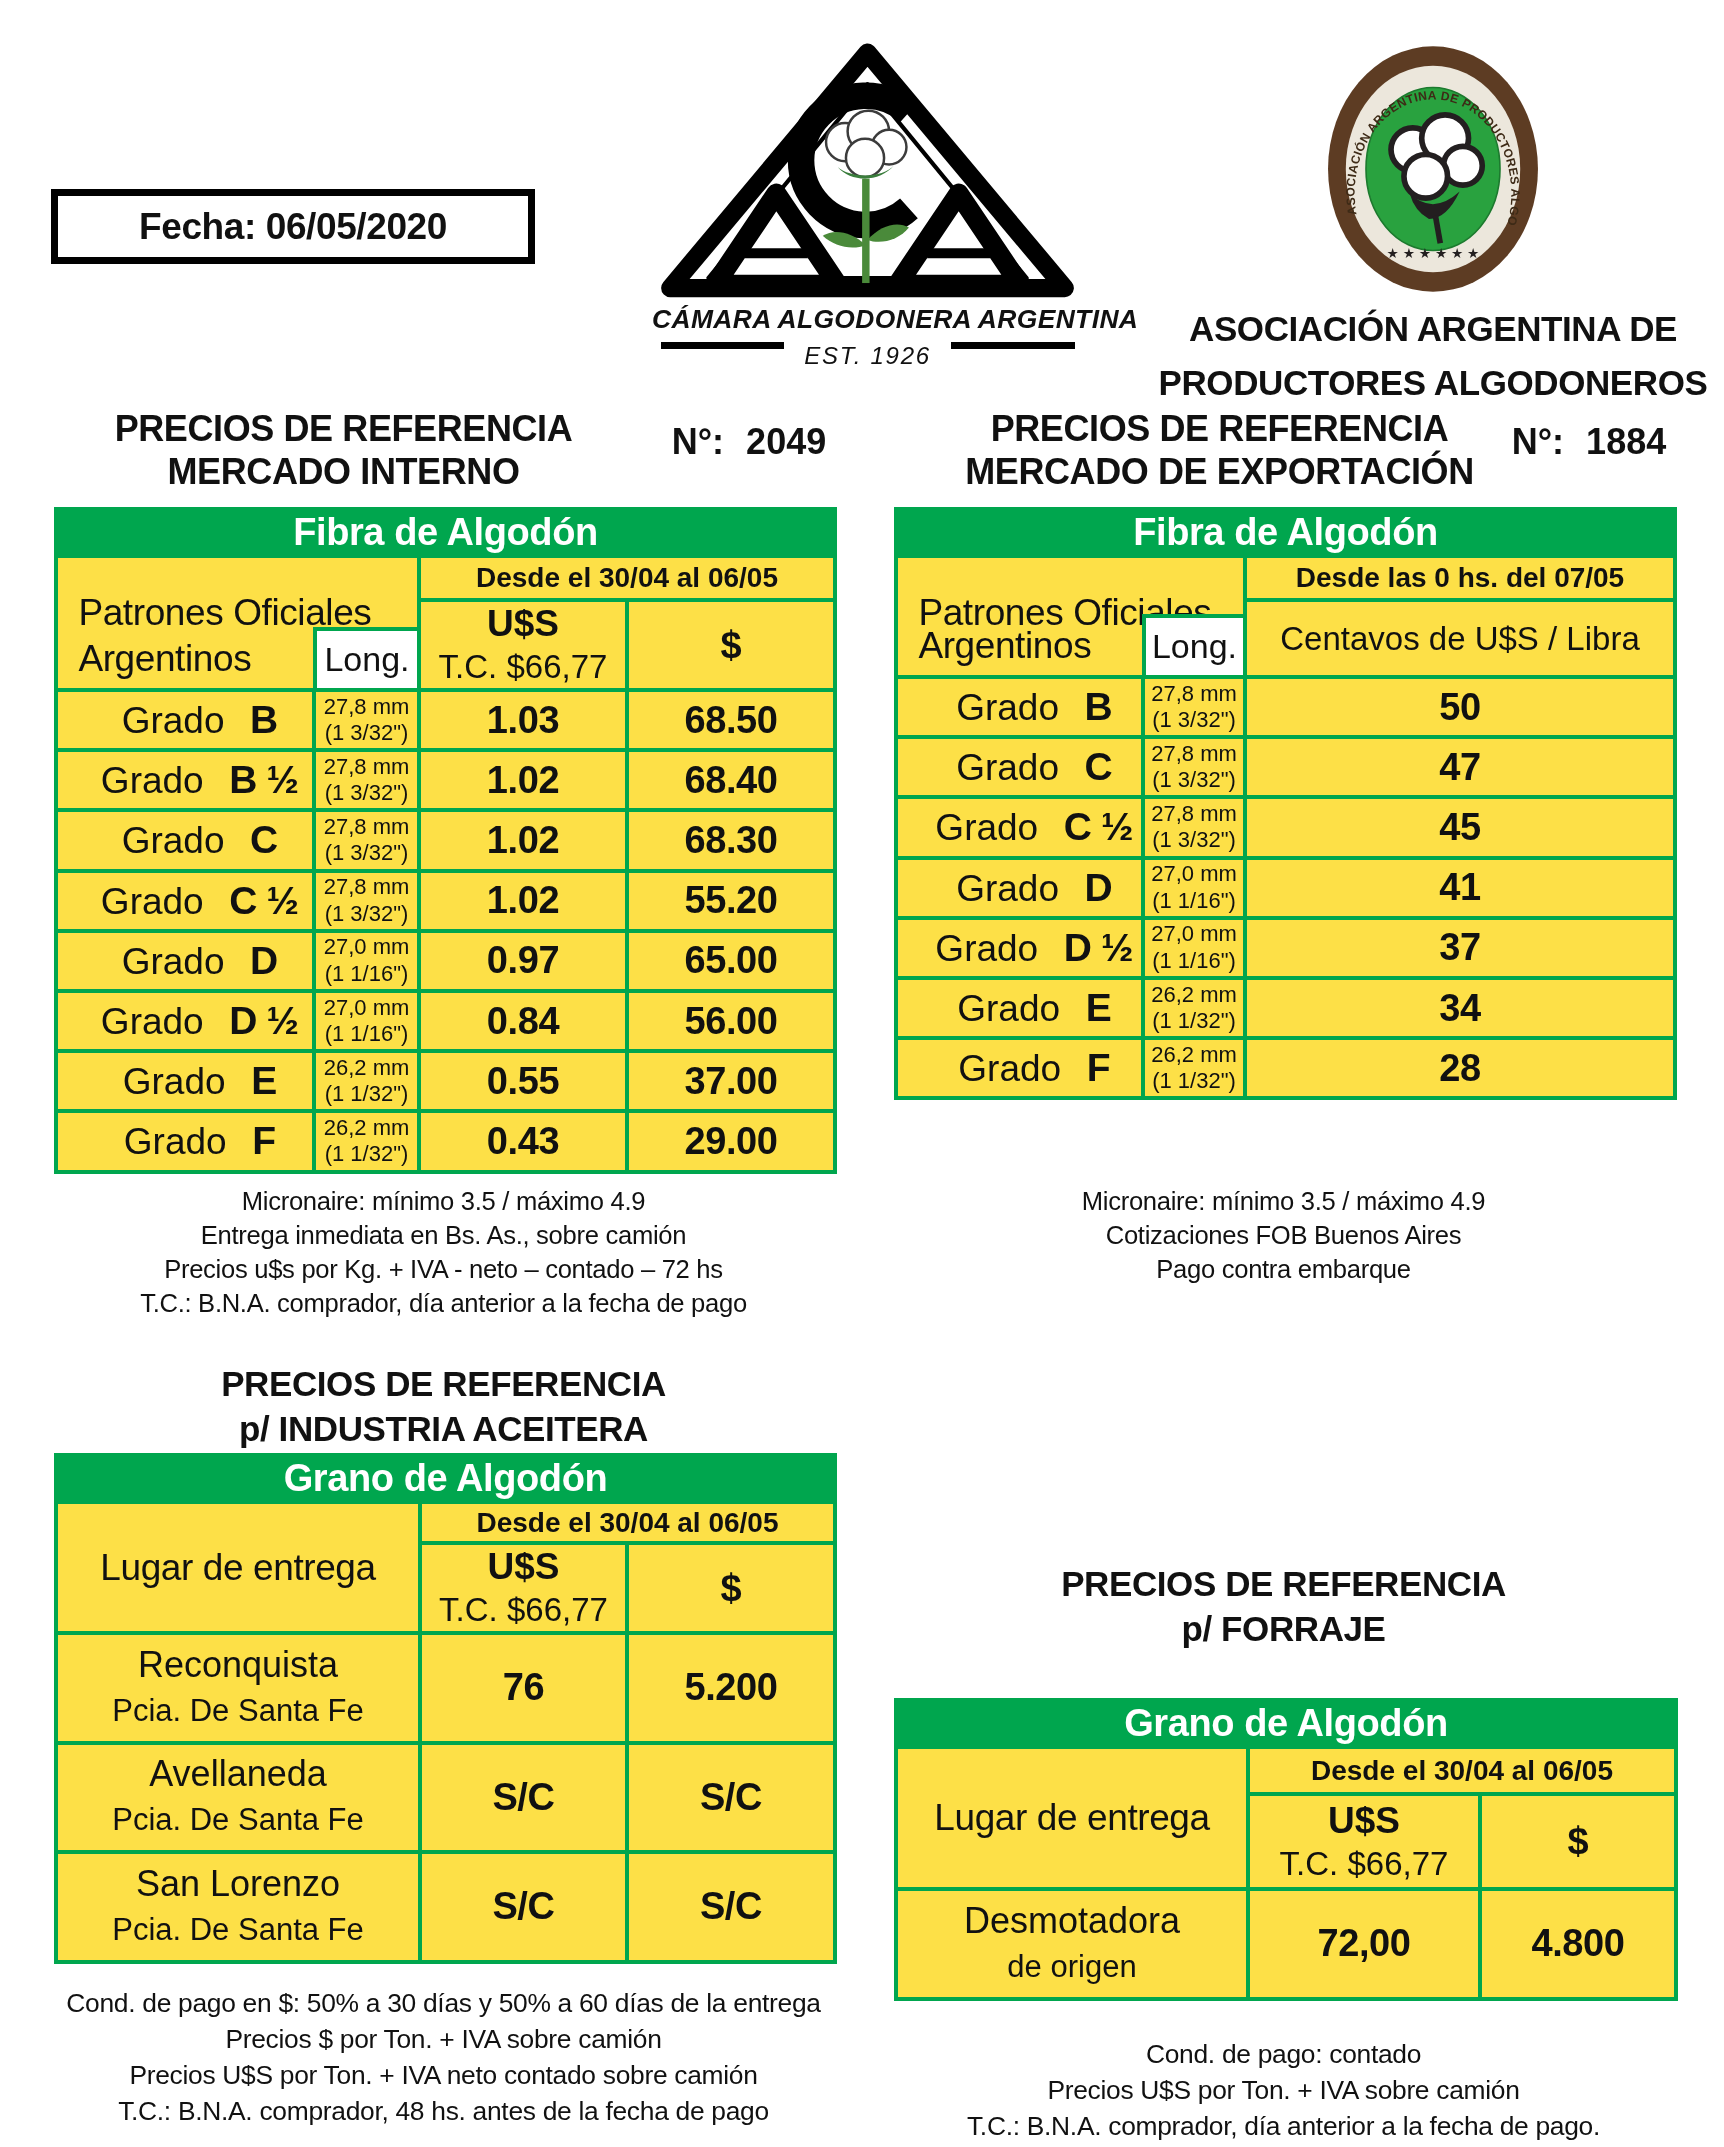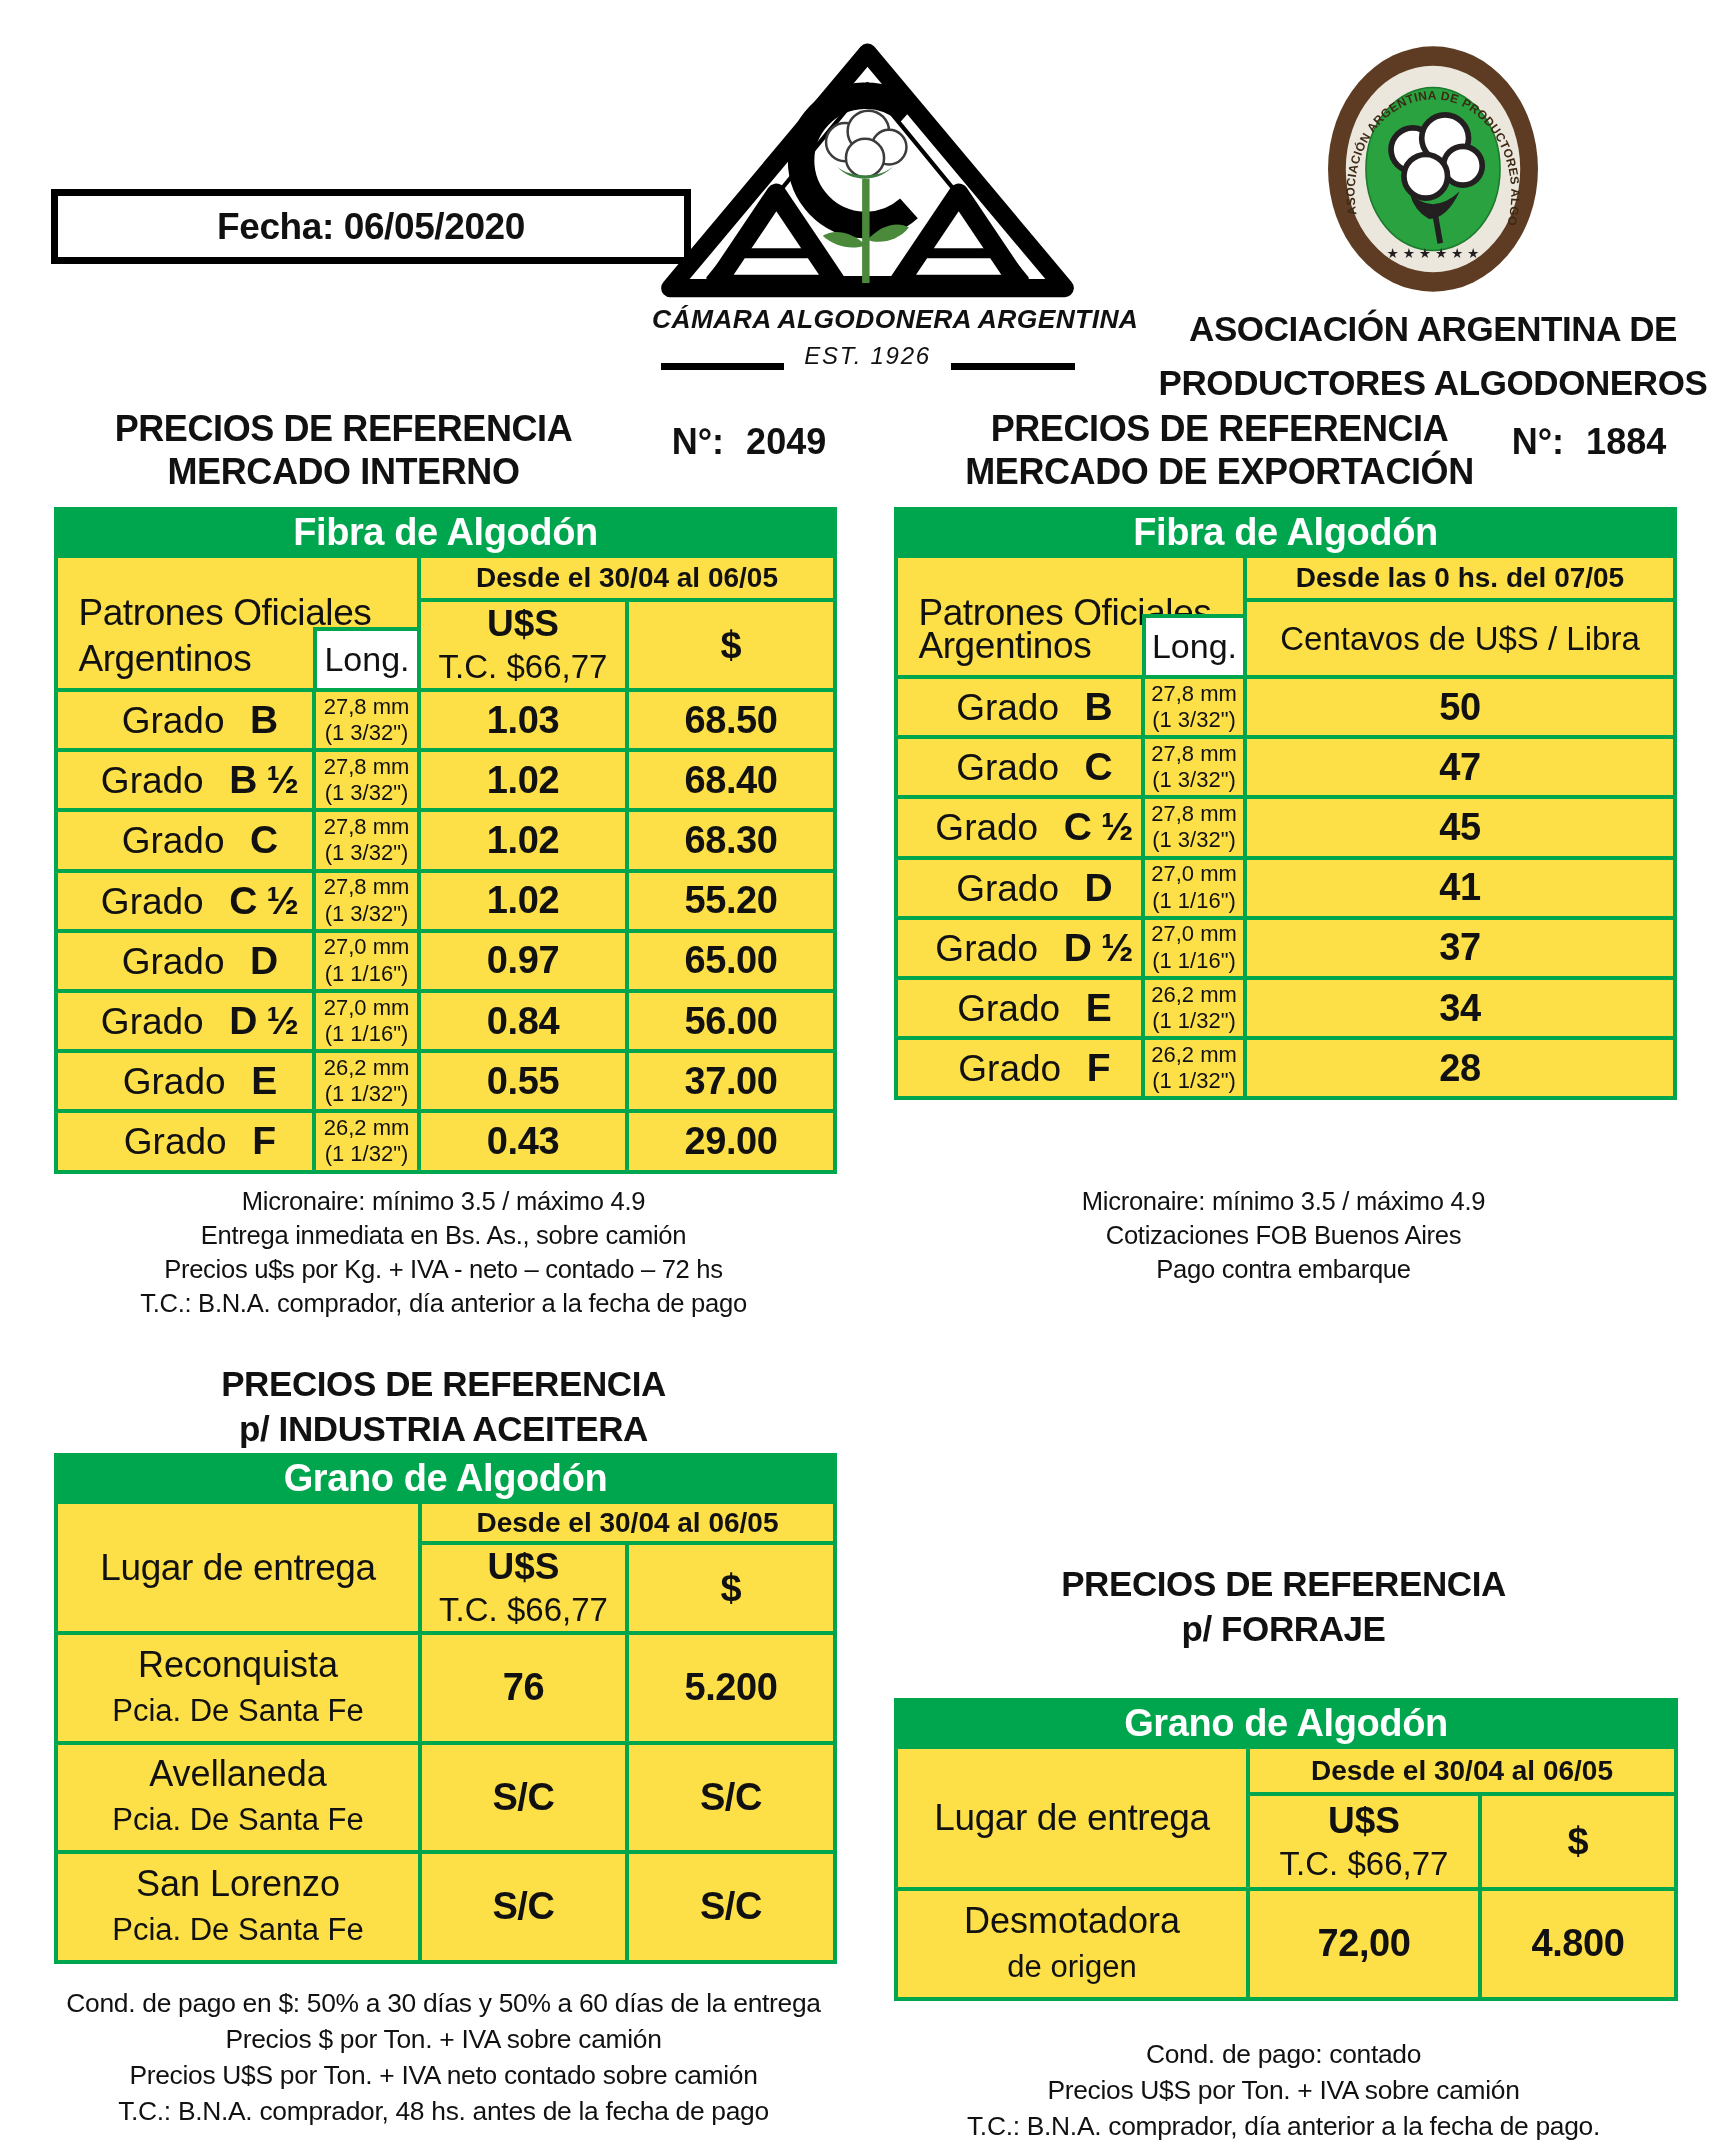--- a/index.html
+++ b/index.html
@@ -8,27 +8,27 @@
     --badge-brown:#5d3c23;
     --badge-cream:#ece7dc;
     --badge-green:#29a23f;
   }
   *{margin:0;padding:0;box-sizing:border-box;}
   body{background:#ffffff;font-family:"Liberation Sans", sans-serif;color:var(--ink);}
   .page{position:relative;width:1725px;height:2147px;background:#fff;overflow:hidden;}
 
   
   .fecha-box{
-    position:absolute;left:51px;top:189px;width:640px;height:75px;
+    position:absolute;left:51px;top:189px;width:484px;height:75px;
     border:7.7px solid #000;display:flex;align-items:center;justify-content:center;
     font-size:37px;font-weight:700;letter-spacing:-0.4px;
   }
   .caa-logo{position:absolute;left:652px;top:36px;width:431px;text-align:center;font-style:italic;}
   .caa-name{font-size:26.4px;font-weight:700;letter-spacing:0.4px;margin-top:3.4px;white-space:nowrap;}
-  .caa-est{display:flex;align-items:flex-end;gap:20px;margin-top:6.8px;padding:0 8.5px;}
+  .caa-est{display:flex;align-items:flex-start;gap:20px;margin-top:6.8px;padding:0 8.5px;}
   .caa-est .bar{flex:1;height:6.8px;background:#000;}
   .caa-est .est-text{font-size:24px;font-weight:400;letter-spacing:1.7px;white-space:nowrap;}
   .aapa{position:absolute;left:1154px;top:41px;width:558px;text-align:center;}
   .aapa-badge{display:block;margin:0 auto;}
   .aapa-name{margin-top:10.2px;font-size:35px;font-weight:800;letter-spacing:-0.4px;line-height:44px;white-space:nowrap;}
 
   
   .sec-head{position:absolute;height:94px;}
   .sec-head .titles{position:absolute;left:0;top:0;width:100%;text-align:center;
     font-size:36px;font-weight:700;line-height:43px;letter-spacing:-0.4px;}

